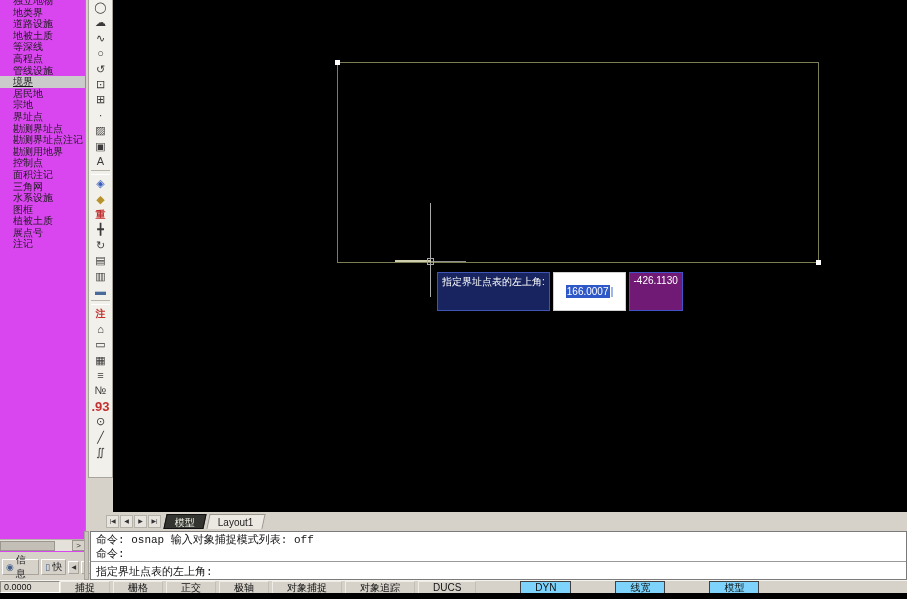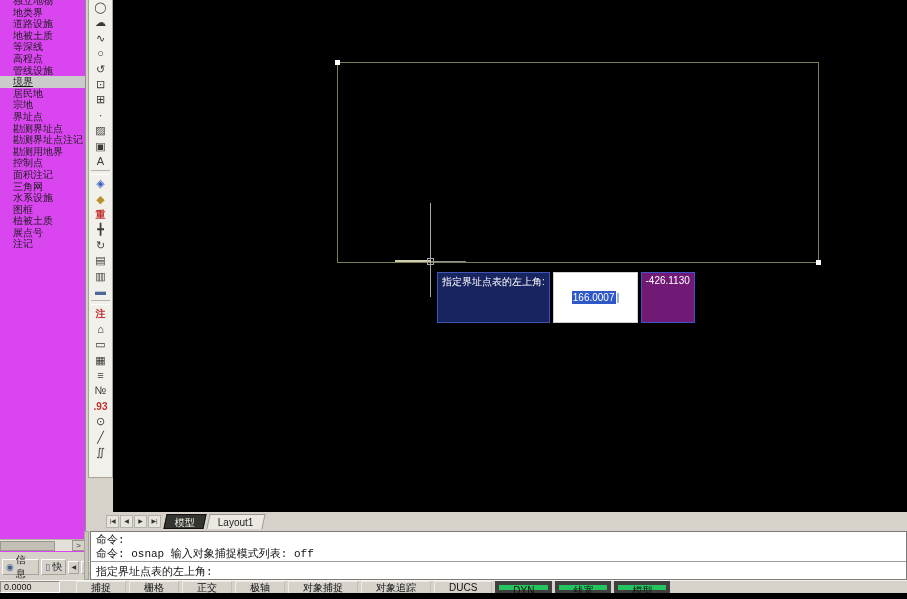--- a/index.html
+++ b/index.html
@@ -32,37 +32,37 @@
   
   #toolbar{position:absolute;left:88px;top:0;width:25px;height:478px;background:#f2f0ea;
     border:1px solid #a8a49c;border-top:none;overflow:hidden;}
   .tb-icon{display:block;width:21px;height:15.4px;margin:0 auto;text-align:center;
     font-size:11px;line-height:15px;color:#3a3a3a;cursor:default;}
   .tb-sep{height:5px;border-top:1px solid #b8b4ac;border-bottom:1px solid #fff;margin:1px 2px;}
   .ic-red{color:#c03030;font-weight:bold;font-size:10px;}
   .ic-blue{color:#3a5fbf;}
   .ic-gold{color:#b8922a;}
   .ic-bar{color:#4a6a9a;}
-  .ic-small{font-size:10px;}
+  .ic-small{font-size:13px;}
 
   
   #canvas{position:absolute;left:113px;top:0;width:794px;height:512px;background:#000;overflow:hidden;}
   #draw-rect{position:absolute;left:224px;top:62px;width:482px;height:201px;
     border:1px solid #7d7d54;}
   .grip{position:absolute;width:5px;height:5px;background:#fff;}
   #crosshair-v{position:absolute;left:317px;top:203px;width:1px;height:94px;background:#a9a9a9;}
   #crosshair-h{position:absolute;left:282px;top:261px;width:71px;height:1px;background:#8f8f8f;}
   #bright-seg{position:absolute;left:282px;top:260px;width:36px;height:2px;background:#cfcfae;}
   #pickbox{position:absolute;left:314px;top:258px;width:7px;height:7px;border:1px solid #a9a9a9;}
 
   
   #dyn-tooltip{position:absolute;left:324px;top:272px;display:flex;align-items:stretch;gap:3px;
     font-size:10px;}
   #dyn-label{background:#182460;border:1px solid #4054b4;color:#fff;padding:2px 4px;white-space:nowrap;}
-  #dyn-x{background:#fff;border:1px solid #cfcfcf;padding:18px;display:flex;align-items:center;}
+  #dyn-x{background:#fff;border:1px solid #cfcfcf;padding:12px;display:flex;align-items:center;}
   #dyn-x .sel{background:#2e57c8;color:#fff;padding:1px 1px;}
   #dyn-x .caret{display:inline-block;width:2px;height:10px;background:#9fb6e8;margin-left:1px;}
   #dyn-y{background:#701a75;border:1px solid #4054c8;color:#fff;padding:2px 4px;white-space:nowrap;}
 
   
   #layout-row{position:absolute;left:90px;top:512px;right:0;height:18px;background:#d6d2ca;
     display:flex;align-items:center;padding-left:16px;font-size:10px;color:#222;}
   .nav-btn{width:13px;height:13px;border:1px solid #b5b2aa;background:#e7e4dd;margin-right:1px;
     font-size:6px;line-height:11px;text-align:center;color:#333;}
   .doc-tab{padding:1px 9px;margin-left:3px;height:15px;line-height:13px;}
@@ -78,24 +78,24 @@
   #cmd-history{height:30px;padding:1px 5px;font-size:11px;line-height:14px;color:#111;
     border-bottom:1px solid #9a9a9a;overflow:hidden;white-space:nowrap;}
   #cmd-input-line{padding:2px 5px;font-size:11px;color:#111;white-space:nowrap;}
   #cmd-grip{position:absolute;left:84px;top:531px;width:5px;height:49px;background:#c9c5bd;
     border:1px solid #a8a49c;}
 
   
   #status-bar{position:absolute;left:0;top:580px;width:907px;height:13px;background:#d6d2ca;
     border-top:1px solid #f5f3ee;display:flex;align-items:center;font-size:10px;color:#111;}
   #coord-box{width:60px;height:12px;line-height:11px;font-size:9px;padding-left:3px;
-    border:1px solid #8f8c85;border-bottom-color:#fff;border-right-color:#fff;background:#dcd8d0;margin-right:16px;}
+    border:1px solid #8f8c85;border-bottom-color:#fff;border-right-color:#fff;background:#dcd8d0;margin-right:0;}
   .toggle-btn{height:13px;line-height:12px;padding:0 14px;margin-right:3px;background:#d6d2ca;
     border:1px solid #c2beb6;border-left-color:#efece6;border-top-color:#efece6;white-space:nowrap;}
-  .toggle-btn.boxed{border:4px solid #404040;background:#22c55e;}
+  .toggle-btn.boxed{border:1px solid #404040;background:#7dd3fc;margin-left:41px;}
 
   #footer-strip{position:absolute;left:0;top:593px;width:907px;height:6px;background:#000;}
 </style>
 </head>
 <body>
 
 <div id="sidebar">
   <div id="feature-list">
     <div class="feat-item">独立地物</div>
     <div class="feat-item">地类界</div>
@@ -197,22 +197,22 @@
   <div class="nav-btn">◀</div>
   <div class="nav-btn">▶</div>
   <div class="nav-btn">▶|</div>
   <div class="doc-tab" id="tab-model"><span>模型</span></div>
   <div class="doc-tab" id="tab-layout1"><span>Layout1</span></div>
 </div>
 
 <div id="cmd-grip"></div>
 <div id="cmd-window">
   <div id="cmd-history">
+    <div>命令: osnap 输入对象捕捉模式列表: off</div>
     <div>命令:</div>
-    <div>命令: osnap 输入对象捕捉模式列表: off</div>
   </div>
   <div id="cmd-input-line">指定界址点表的左上角:</div>
 </div>
 
 <div id="status-bar">
   <div id="coord-box">0.0000</div>
   <div class="toggle-btn">捕捉</div>
   <div class="toggle-btn">栅格</div>
   <div class="toggle-btn">正交</div>
   <div class="toggle-btn">极轴</div>

